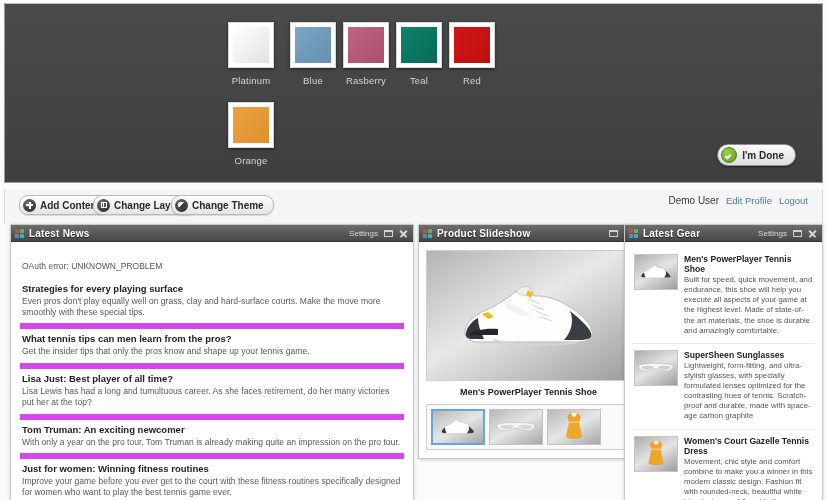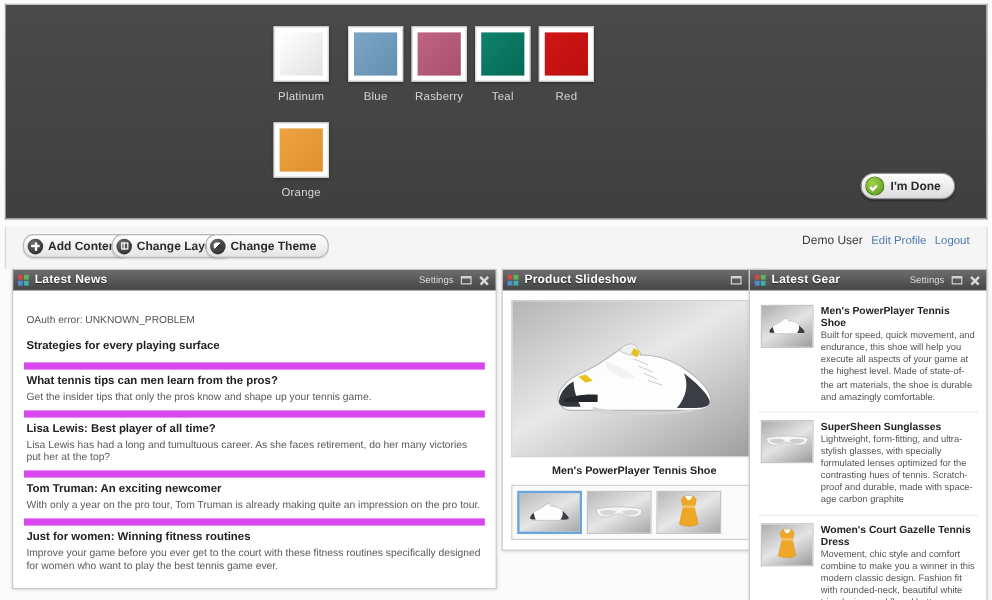--- a/index.html
+++ b/index.html
@@ -288,27 +288,28 @@
             <span class="settings">Settings</span>
             <span class="ic-min"></span>
             <span class="ic-close"></span>
           </span>
         </div>
         <div class="p-body">
           <div class="oauth-err">OAuth error: UNKNOWN_PROBLEM</div>
 
           <div class="news-item">
             <div class="news-t">Strategies for every playing surface</div>
+            <div class="news-d">Even pros don't play equally well on grass, clay and hard-surface courts. Make the move more smoothly with these special tips.</div>
           </div>
           <div class="news-item">
             <div class="news-t">What tennis tips can men learn from the pros?</div>
             <div class="news-d">Get the insider tips that only the pros know and shape up your tennis game.</div>
           </div>
           <div class="news-item">
-            <div class="news-t">Lisa Lewis: Best player of all time?</div>
+            <div class="news-t">Lisa Just: Best player of all time?</div>
             <div class="news-d">Lisa Lewis has had a long and tumultuous career. As she faces retirement, do her many victories put her at the top?</div>
           </div>
           <div class="news-item">
             <div class="news-t">Tom Truman: An exciting newcomer</div>
             <div class="news-d">With only a year on the pro tour, Tom Truman is already making quite an impression on the pro tour.</div>
           </div>
           <div class="news-item">
             <div class="news-t">Just for women: Winning fitness routines</div>
             <div class="news-d">Improve your game before you ever get to the court with these fitness routines specifically designed for women who want to play the best tennis game ever.</div>
           </div>

